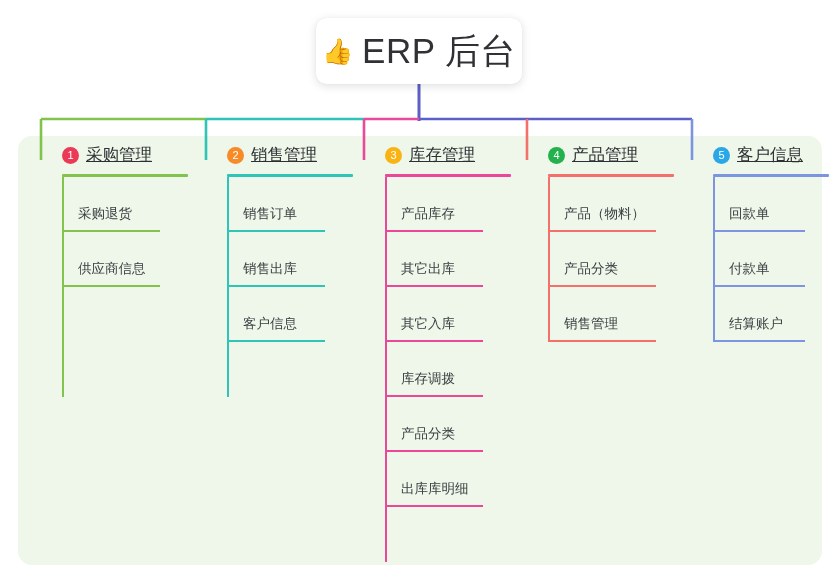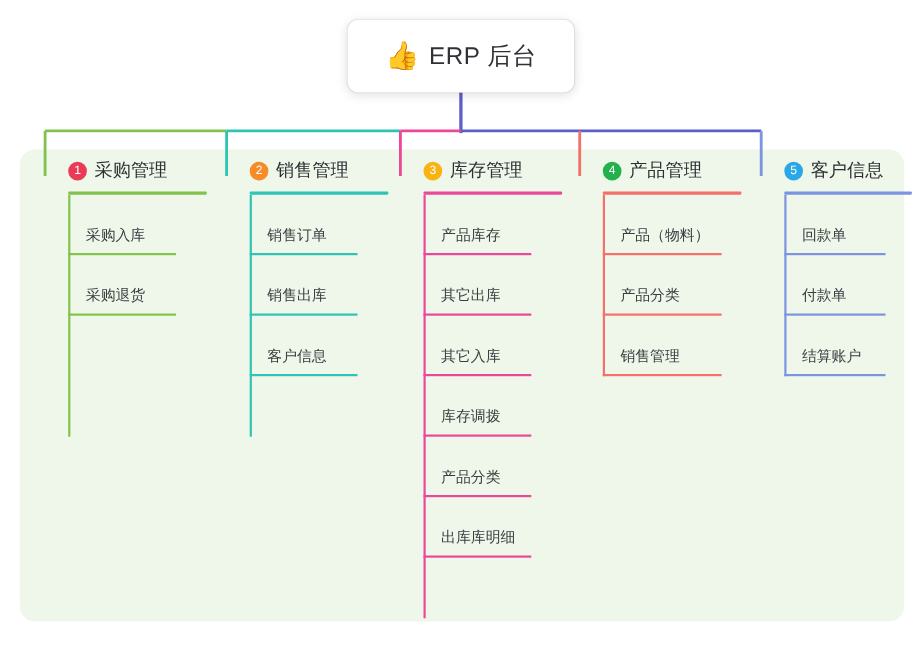--- a/index.html
+++ b/index.html
@@ -36,21 +36,21 @@
     justify-content: center;
     gap: 9px;
     z-index: 5;
   }
   .root-emoji {
     font-size: 25px;
     line-height: 1;
     display: inline-block;
   }
   .root-title {
-    font-size: 22px;
+    font-size: 35px;
     color: #2f3135;
     letter-spacing: 0.5px;
     white-space: nowrap;
   }
 
   
   #connectors {
     position: absolute;
     left: 0; top: 0;
     width: 839px; height: 588px;
@@ -99,20 +99,21 @@
     font-size: 11px;
     line-height: 17px;
     text-align: center;
     font-weight: normal;
     flex: 0 0 auto;
   }
   .col-title {
     font-size: 16.5px;
     color: #2c2f33;
     white-space: nowrap;
+    text-decoration: underline;
   }
   .col-rule {
     height: 3px;
     border-radius: 1px;
     margin-left: 22px;
   }
 
   
   .spine {
     position: absolute;
@@ -174,27 +175,27 @@
   <div class="columns" id="columns-host">
       <div class="column" style="left: 22px; width: 150px;">
         <div class="col-header">
           <span class="badge" style="background: rgb(234, 58, 85);">1</span>
           <span class="col-title">采购管理</span>
         </div>
         <div class="col-rule" style="background: rgb(130, 195, 78); width: 126px;"></div>
         <div class="spine" style="background: rgb(130, 195, 78); top: 41px; height: 220px;"></div>
         <div class="leaves">
           <div class="leaf">
-            <span class="leaf-label">采购入库</span>
-            <div class="leaf-rule" style="background: rgb(130, 195, 78); width: 98px;"></div>
-          </div>
-          <div class="leaf">
             <span class="leaf-label">采购退货</span>
             <div class="leaf-rule" style="background: rgb(130, 195, 78); width: 98px;"></div>
           </div>
+          <div class="leaf">
+            <span class="leaf-label">供应商信息</span>
+            <div class="leaf-rule" style="background: rgb(130, 195, 78); width: 98px;"></div>
+          </div>
         </div>
       </div>
       <div class="column" style="left: 187px; width: 150px;">
         <div class="col-header">
           <span class="badge" style="background: rgb(246, 139, 40);">2</span>
           <span class="col-title">销售管理</span>
         </div>
         <div class="col-rule" style="background: rgb(46, 196, 182); width: 126px;"></div>
         <div class="spine" style="background: rgb(46, 196, 182); top: 41px; height: 220px;"></div>
         <div class="leaves">

